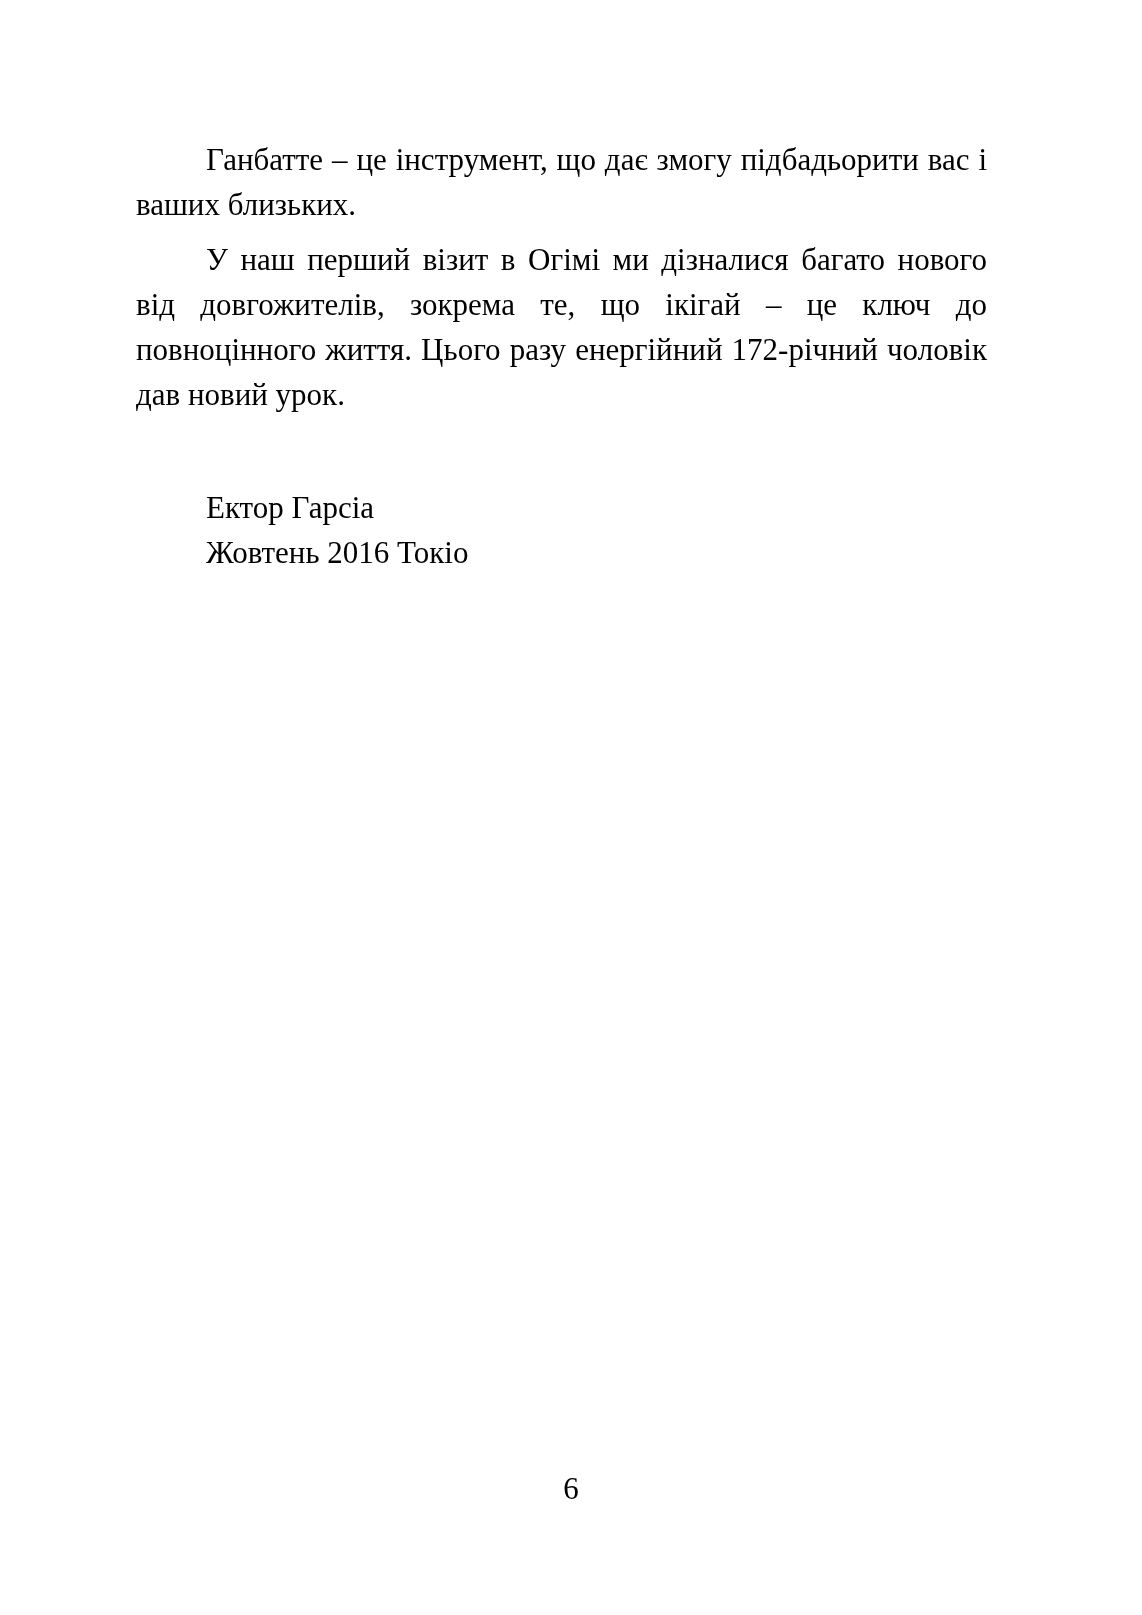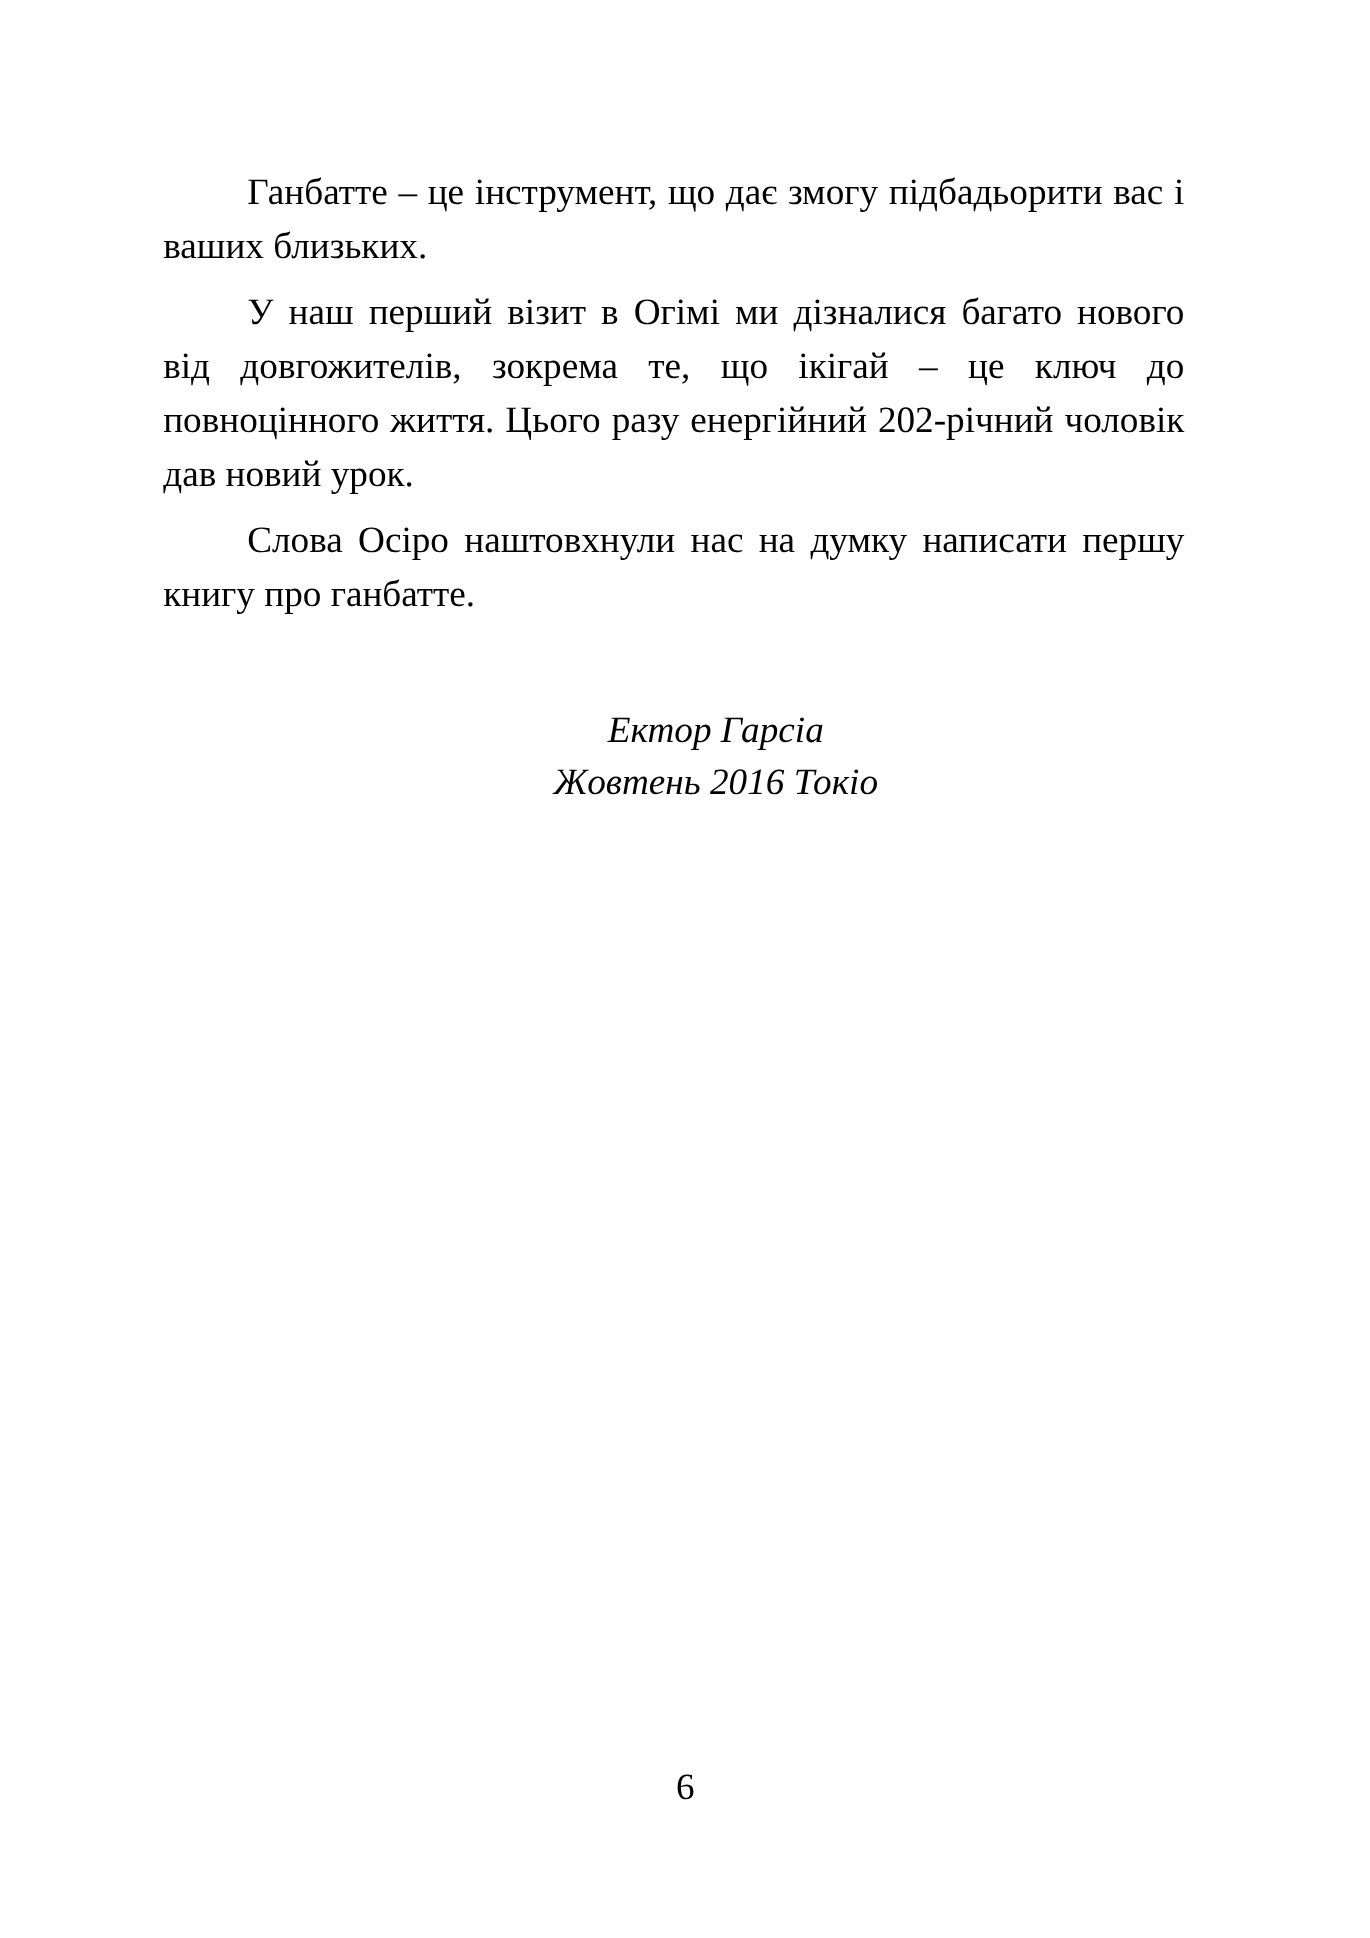--- a/index.html
+++ b/index.html
@@ -21,44 +21,41 @@
   }
   .text-block p {
     margin: 0 0 10px 0;
     text-align: justify;
     text-indent: 70px;
     line-height: 1.45;
   }
   .signature {
     margin-top: 68px;
     padding-left: 70px;
-    font-style: italic;
     line-height: 1.45;
-    text-align: center;
   }
   .signature p {
     margin: 0;
   }
   .page-number {
     position: absolute;
     bottom: 108px;
     left: 0;
     width: 100%;
     text-align: center;
     font-size: 31px;
   }
 </style>
 </head>
 <body>
 
 <div class="page">
   <div class="text-block">
     <p>Ганбатте – це інструмент, що дає змогу підбадьорити вас і ваших близьких.</p>
-    <p>У наш перший візит в Огімі ми дізналися багато нового від довгожителів, зокрема те, що ікігай – це ключ до повноцінного життя. Цього разу енергійний 202-річний чоловік дав новий урок.</p>
-    <p>Слова Осіро наштовхнули нас на думку написати першу книгу про ганбатте.</p>
+    <p>У наш перший візит в Огімі ми дізналися багато нового від довгожителів, зокрема те, що ікігай – це ключ до повноцінного життя. Цього разу енергійний 172-річний чоловік дав новий урок.</p>
   </div>
 
   <div class="signature">
     <p>Ектор Гарсіа</p>
     <p>Жовтень 2016 Токіо</p>
   </div>
 
   <div class="page-number">6</div>
 </div>
 

